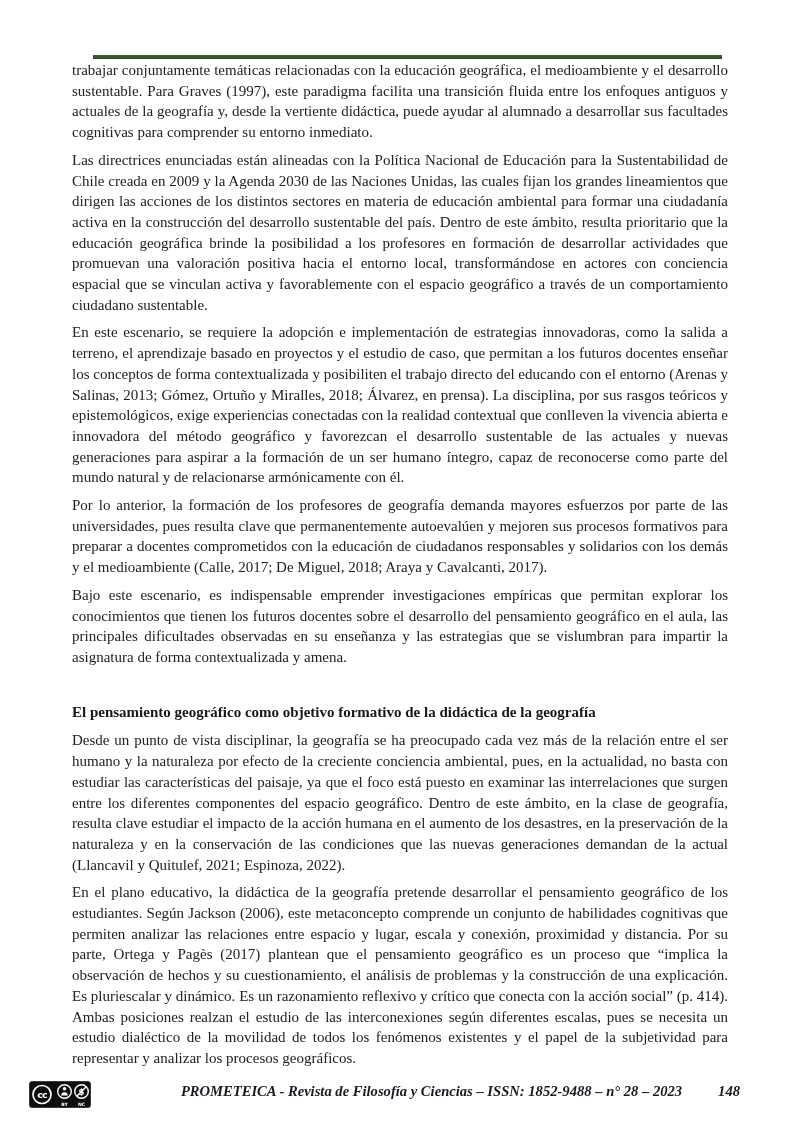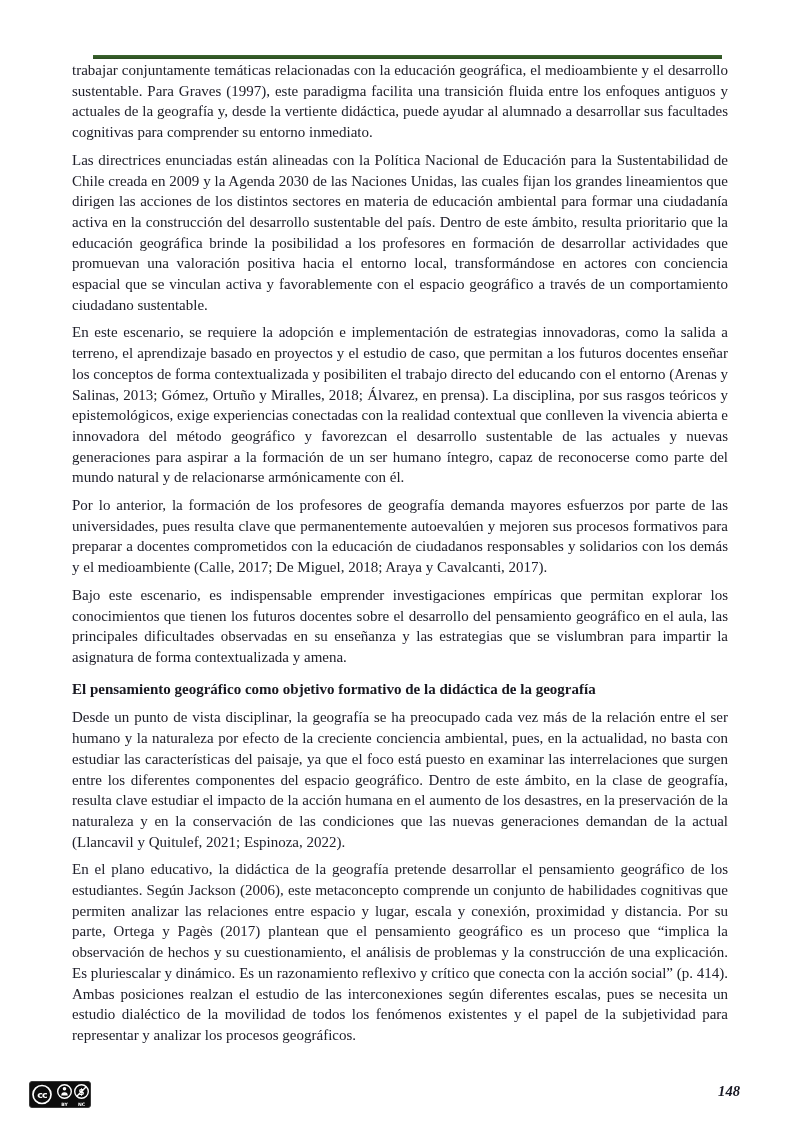--- a/index.html
+++ b/index.html
@@ -28,21 +28,21 @@
     font-size: 15px;
     line-height: 20.7px;
     text-align: justify;
   }
   .article p { margin: 0 0 7px 0; }
   .article h2 {
     font-size: 15px;
     line-height: 20.7px;
     font-weight: bold;
     color: #17171f;
-    margin: 11px 0 8px 0;
+    margin: 34px 0 8px 0;
     text-align: left;
   }
   .footer-badge {
     position: absolute;
     left: 29px;
     top: 1081px;
     width: 62px;
     height: 27px;
     display: block;
   }
@@ -101,16 +101,17 @@
       <text x="35.5" y="25" text-anchor="middle" fill="#ffffff" font-family="DejaVu Sans, sans-serif" font-size="4.6" font-weight="bold">BY</text>
     </g>
     <g>
       <circle cx="52.5" cy="10.5" r="6.8" fill="none" stroke="#ffffff" stroke-width="1.4"></circle>
       <text x="52.5" y="13.6" text-anchor="middle" fill="#ffffff" font-family="DejaVu Sans, sans-serif" font-size="8.5" font-weight="bold">$</text>
       <line x1="47.8" y1="15.2" x2="57.2" y2="5.8" stroke="#ffffff" stroke-width="1.3"></line>
       <text x="52.5" y="25" text-anchor="middle" fill="#ffffff" font-family="DejaVu Sans, sans-serif" font-size="4.6" font-weight="bold">NC</text>
     </g>
   </svg>
 
+  <div class="footer-line">PROMETEICA - Revista de Filosofía y Ciencias – ISSN: 1852-9488 – n° 28 – 2023</div>
 
   <div class="page-number">148</div>
 
 </div>
 
 </body></html>

